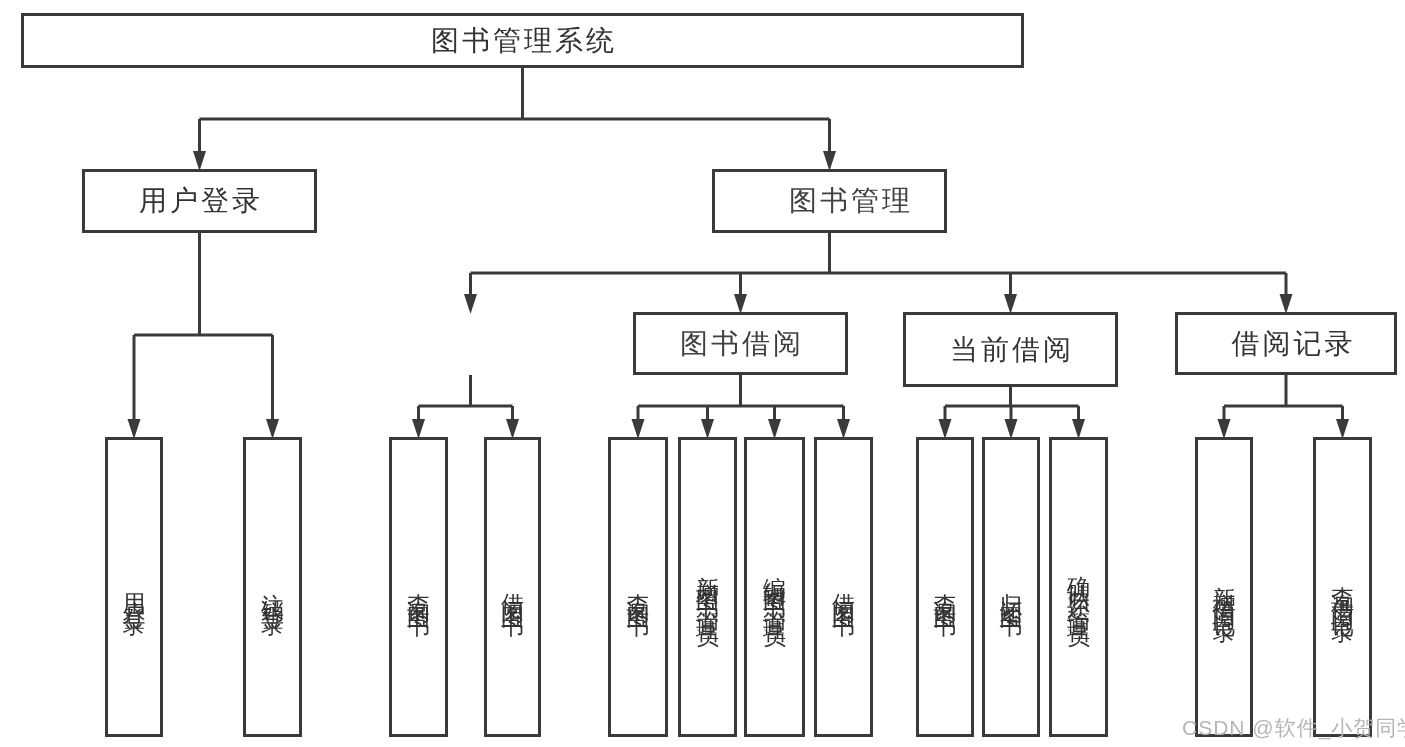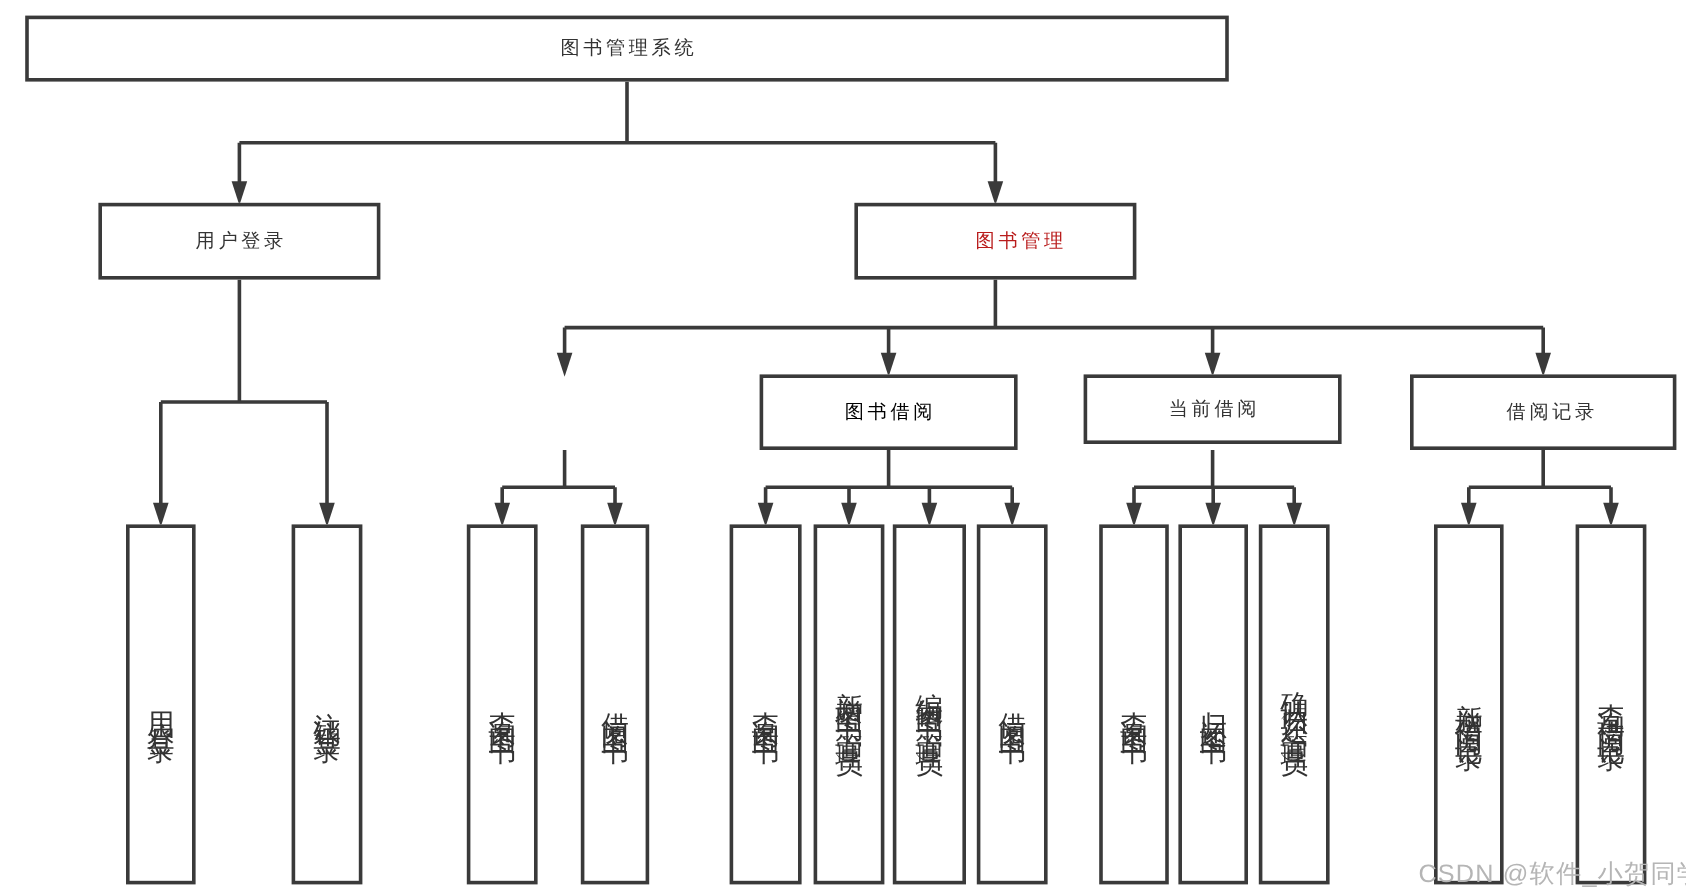--- a/index.html
+++ b/index.html
@@ -27,21 +27,21 @@
     position: absolute;
     box-sizing: border-box;
     border: 3px solid #3a3a3a;
     background: #ffffff;
     display: flex;
     align-items: center;
     justify-content: center;
     color: #333333;
   }
   .node.horiz .lbl {
-    font-size: 16px;
+    font-size: 28px;
     letter-spacing: 3px;
     white-space: nowrap;
     text-indent: 3px; 
   }
   .node.vert .lbl {
     writing-mode: vertical-rl;
     text-orientation: mixed;
     font-size: 23px;
     letter-spacing: 7px;
     line-height: 1;
@@ -85,26 +85,26 @@
       <polygon points="1342.5,439 1336,419 1349,419" fill="#3a3a3a"></polygon>
     </svg>
   <div class="nodes-layer">
       <div class="node horiz" style="left: 21px; top: 13px; width: 1003px; height: 55px; border-color: rgb(58, 58, 58); background: rgb(255, 255, 255);">
         <span class="lbl" style="color: rgb(51, 51, 51);">图书管理系统</span>
       </div>
       <div class="node horiz" style="left: 82px; top: 169px; width: 235px; height: 64px; border-color: rgb(58, 58, 58); background: rgb(255, 255, 255);">
         <span class="lbl" style="color: rgb(51, 51, 51);">用户登录</span>
       </div>
       <div class="node horiz" style="left: 712px; top: 169px; width: 235px; height: 64px; border-color: rgb(58, 58, 58); background: rgb(255, 255, 255);">
-        <span class="lbl" style="color: #b91c1c; margin-left: 40px;">图书管理</span>
+        <span class="lbl" style="color: #404040; margin-left: 40px;">图书管理</span>
       </div>
       <div class="node horiz" style="left: 633px; top: 312px; width: 215px; height: 63px; border-color: rgb(58, 58, 58); background: rgb(255, 255, 255);">
-        <span class="lbl" style="color: #000000; text-align: center;">图书借阅</span>
+        <span class="lbl" style="color: #404040; text-align: center;">图书借阅</span>
       </div>
-      <div class="node horiz" style="left: 903px; top: 312px; width: 215px; height: 58px; border-color: rgb(58, 58, 58); background: rgb(255, 255, 255);">
+      <div class="node horiz" style="left: 903px; top: 312px; width: 215px; height: 75px; border-color: rgb(58, 58, 58); background: rgb(255, 255, 255);">
         <span class="lbl" style="color: rgb(51, 51, 51);">当前借阅</span>
       </div>
       <div class="node horiz" style="left: 1175px; top: 312px; width: 222px; height: 63px; border-color: rgb(58, 58, 58); background: rgb(255, 255, 255); padding-left: 12px;">
         <span class="lbl" style="color: rgb(51, 51, 51);">借阅记录</span>
       </div>
       <div class="node vert" style="left: 105px; top: 437px; width: 58px; height: 300px; border-color: rgb(58, 58, 58); background: rgb(255, 255, 255);">
         <span class="lbl" style="color: rgb(51, 51, 51);">用户登录</span>
       </div>
       <div class="node vert" style="left: 243px; top: 437px; width: 59px; height: 300px; border-color: rgb(58, 58, 58); background: rgb(255, 255, 255);">
         <span class="lbl" style="color: rgb(51, 51, 51);">注销登录</span>

